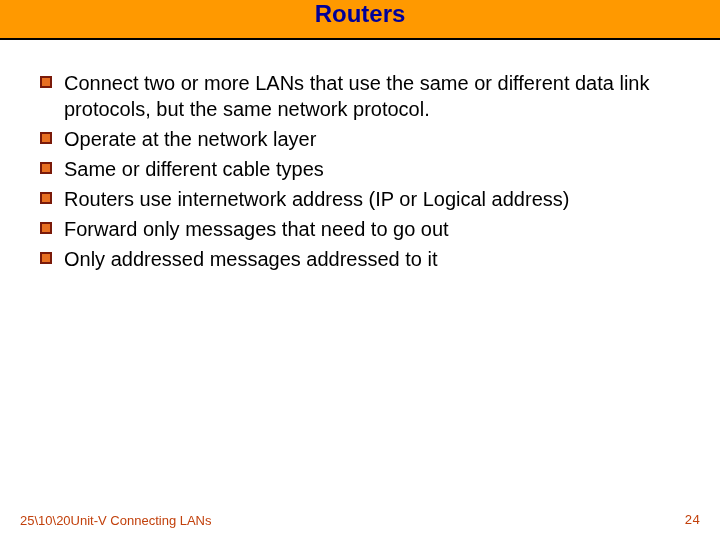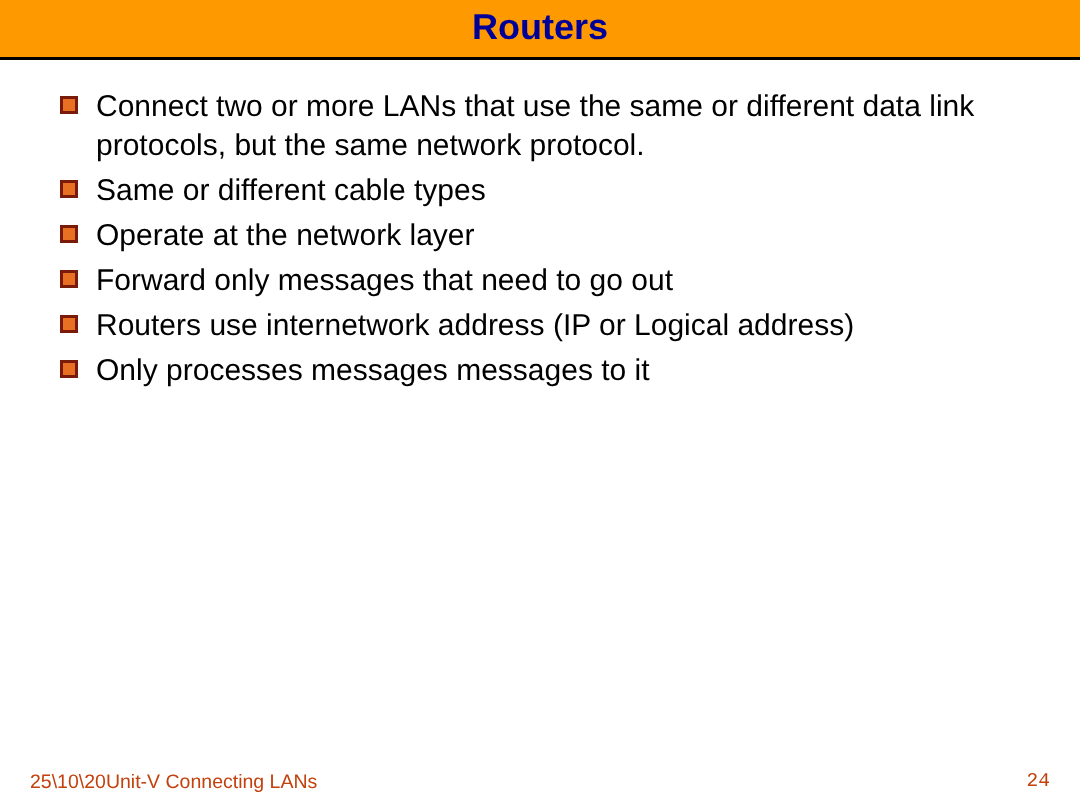--- a/index.html
+++ b/index.html
@@ -9,31 +9,30 @@
       background: #ffffff;
       font-family: Arial, sans-serif;
       position: relative;
       overflow: hidden;
     }
     .title-bar {
       width: 100%;
       height: 40px;
       background: #ff9900;
       display: flex;
-      align-items: center;
       justify-content: center;
       border-bottom: 2px solid #000;
     }
     .title-text {
       color: #000099;
       font-size: 24px;
       font-weight: bold;
     }
     .content {
-      padding: 18px 20px 0 40px;
+      padding: 30px 20px 0 40px;
     }
     .bullet-item {
       display: flex;
       align-items: flex-start;
       margin-bottom: 4px;
     }
     .bullet-icon {
       width: 12px;
       height: 12px;
       margin-top: 6px;
@@ -82,49 +81,49 @@
         <rect x="0" y="0" width="12" height="12" fill="#7a1a0a"></rect>
         <rect x="2" y="2" width="8" height="8" fill="#e87022"></rect>
       </svg>
     <span class="bullet-text">Connect two or more LANs that use the same or different data link protocols, but the same network protocol.</span>
   </div>
   <div class="bullet-item">
     <svg class="bullet-icon" viewBox="0 0 12 12">
         <rect x="0" y="0" width="12" height="12" fill="#7a1a0a"></rect>
         <rect x="2" y="2" width="8" height="8" fill="#e87022"></rect>
       </svg>
+    <span class="bullet-text">Operate at the network layer</span>
+  </div>
+  <div class="bullet-item">
+    <svg class="bullet-icon" viewBox="0 0 12 12">
+        <rect x="0" y="0" width="12" height="12" fill="#7a1a0a"></rect>
+        <rect x="2" y="2" width="8" height="8" fill="#e87022"></rect>
+      </svg>
     <span class="bullet-text">Same or different cable types</span>
   </div>
   <div class="bullet-item">
     <svg class="bullet-icon" viewBox="0 0 12 12">
         <rect x="0" y="0" width="12" height="12" fill="#7a1a0a"></rect>
         <rect x="2" y="2" width="8" height="8" fill="#e87022"></rect>
       </svg>
-    <span class="bullet-text">Operate at the network layer</span>
+    <span class="bullet-text">Routers use internetwork address (IP or Logical address)</span>
   </div>
   <div class="bullet-item">
     <svg class="bullet-icon" viewBox="0 0 12 12">
         <rect x="0" y="0" width="12" height="12" fill="#7a1a0a"></rect>
         <rect x="2" y="2" width="8" height="8" fill="#e87022"></rect>
       </svg>
     <span class="bullet-text">Forward only messages that need to go out</span>
   </div>
   <div class="bullet-item">
     <svg class="bullet-icon" viewBox="0 0 12 12">
         <rect x="0" y="0" width="12" height="12" fill="#7a1a0a"></rect>
         <rect x="2" y="2" width="8" height="8" fill="#e87022"></rect>
       </svg>
-    <span class="bullet-text">Routers use internetwork address (IP or Logical address)</span>
-  </div>
-  <div class="bullet-item">
-    <svg class="bullet-icon" viewBox="0 0 12 12">
-        <rect x="0" y="0" width="12" height="12" fill="#7a1a0a"></rect>
-        <rect x="2" y="2" width="8" height="8" fill="#e87022"></rect>
-      </svg>
-    <span class="bullet-text">Only processes messages messages to it</span>
+    <span class="bullet-text">Only addressed messages addressed to it</span>
   </div>
 </div>
 
 <div class="footer">
   <span class="footer-date">25\10\20</span>
   <span class="footer-unit">Unit-V Connecting LANs</span>
   <span class="footer-page">24</span>
 </div>
 
 </body></html>

